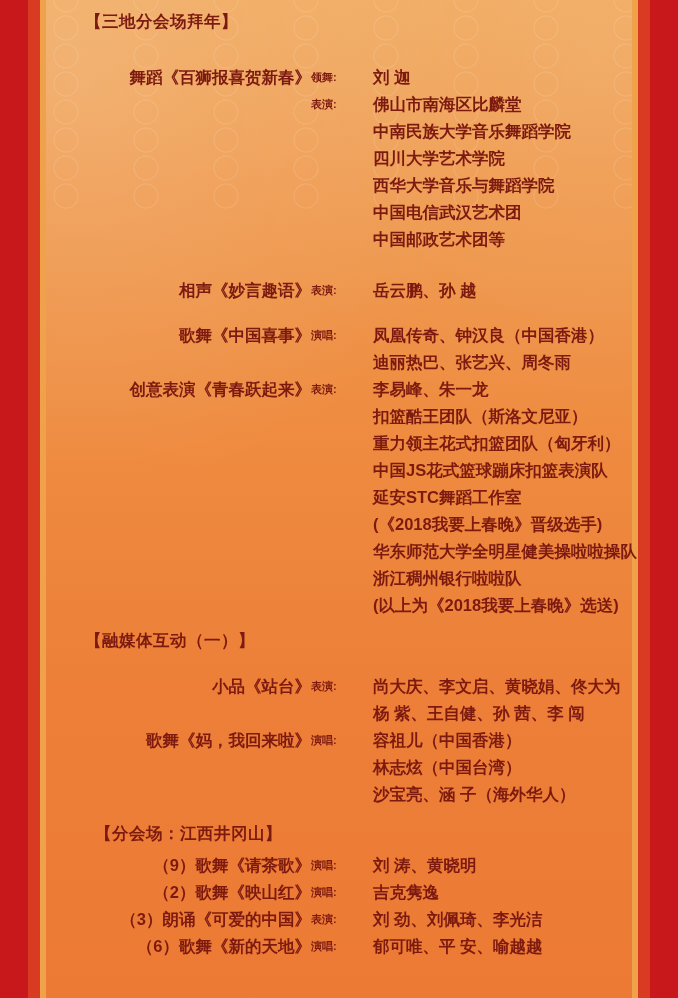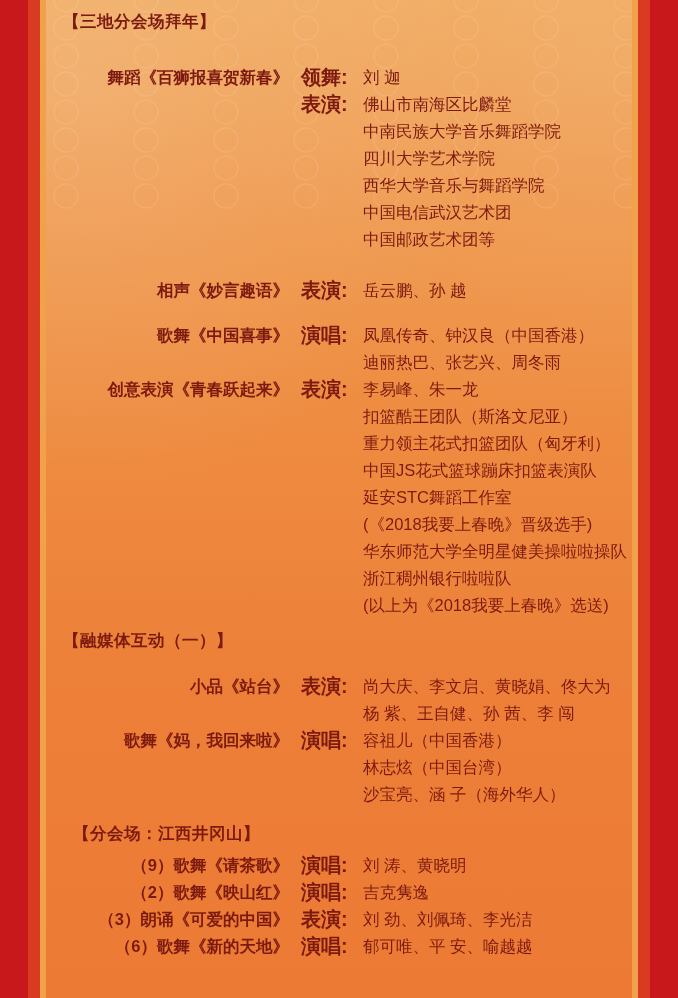--- a/index.html
+++ b/index.html
@@ -47,21 +47,21 @@
       radial-gradient(circle at 60px 28px, rgba(255,255,255,0.0) 11px, rgba(255,255,255,0.9) 12px, rgba(255,255,255,0) 13px);
     background-size: 80px 56px, 80px 56px;
     background-position: 0 0, 40px 28px;
   }
   .content {
     position: absolute;
     left: 46px;
     top: 0;
     width: 586px;
     height: 998px;
-    padding: 6px 8px 0 3px;
+    padding: 6px 8px 0 25px;
     box-sizing: border-box;
     color: #7a1b12;
   }
   .section-head {
     font-size: 16.5px;
     font-weight: 700;
     color: #7d1a10;
     letter-spacing: 0.5px;
     margin: 0 0 4px 14px;
     line-height: 30px;
@@ -81,30 +81,29 @@
     box-sizing: border-box;
     white-space: nowrap;
     text-align: right;
   }
   .row .title.indent {
     padding-left: 30px;
   }
   .row .role {
     width: 62px;
     flex: 0 0 62px;
-    font-size: 20px;
+    font-size: 11px;
     font-weight: 700;
     color: #7d1a10;
     white-space: nowrap;
-    margin-left: 12px;
   }
   .row .people {
     flex: 1 1 auto;
     font-size: 16.5px;
-    font-weight: 400;
+    font-weight: 700;
     color: #7d1a10;
   }
   .people .ln {
     display: block;
     white-space: nowrap;
   }
   .spacer-6 { height: 6px; }
   .spacer-10 { height: 10px; }
   .spacer-14 { height: 14px; }
   .spacer-18 { height: 18px; }

